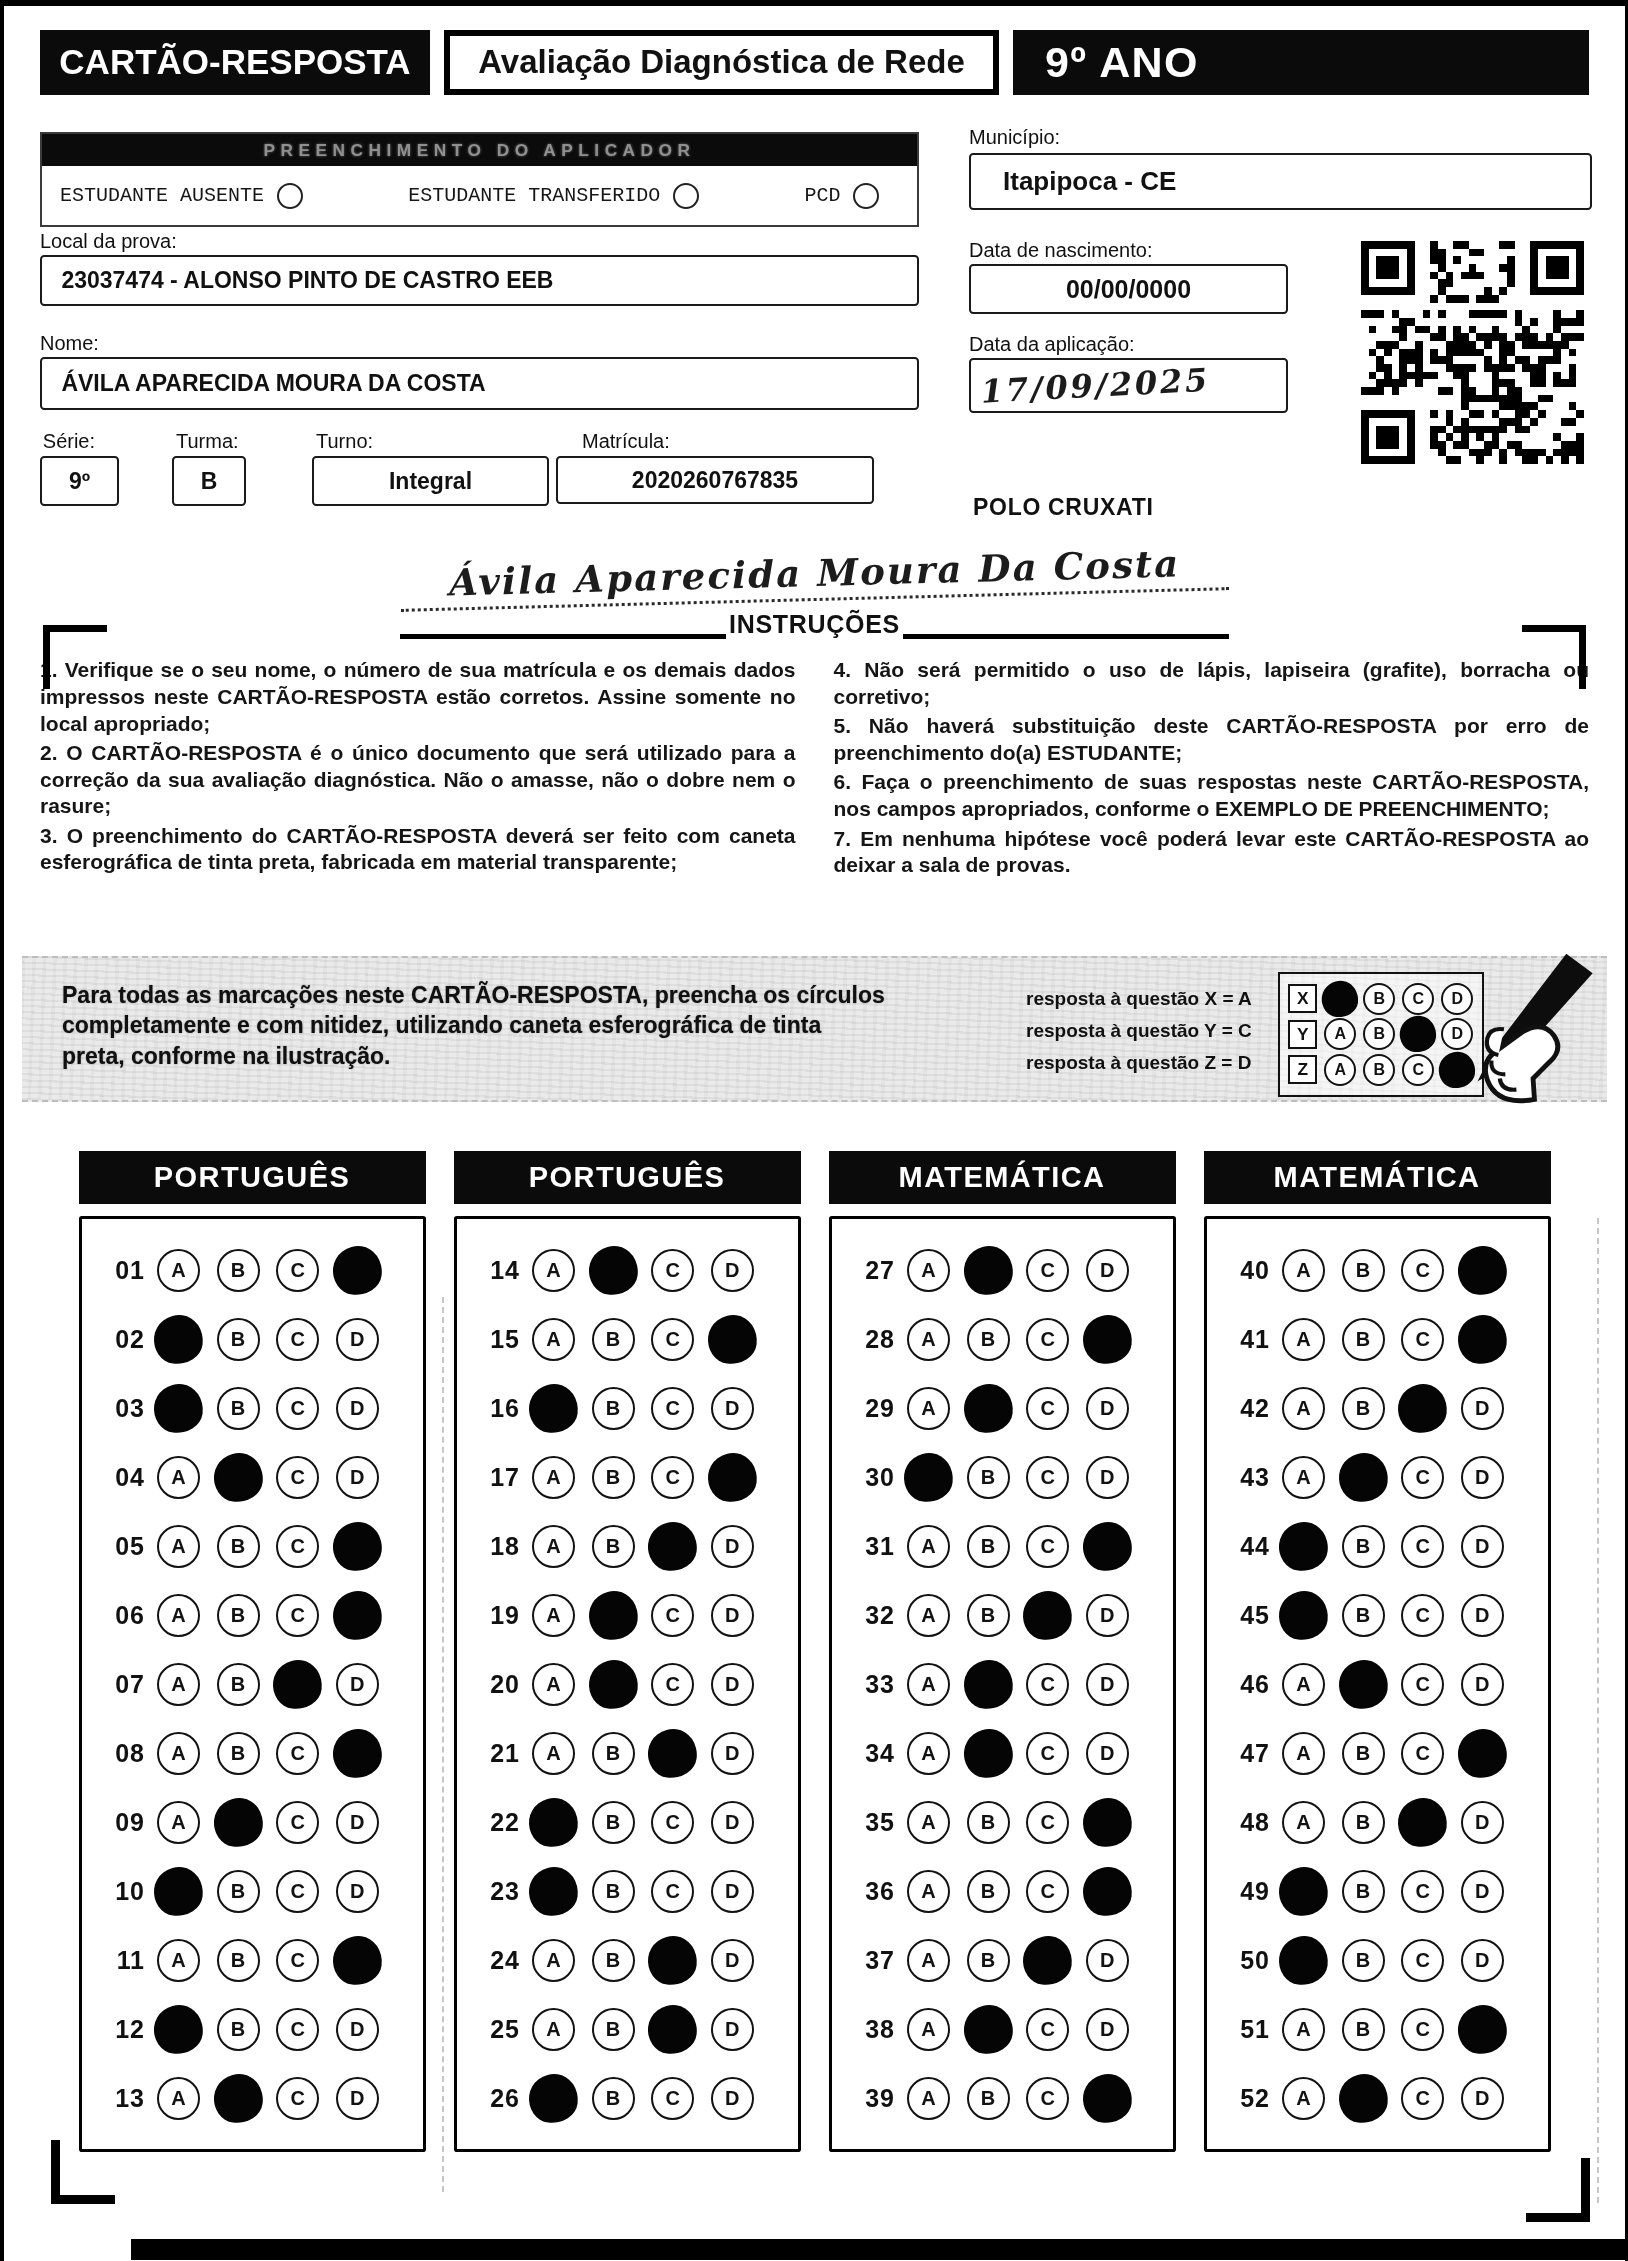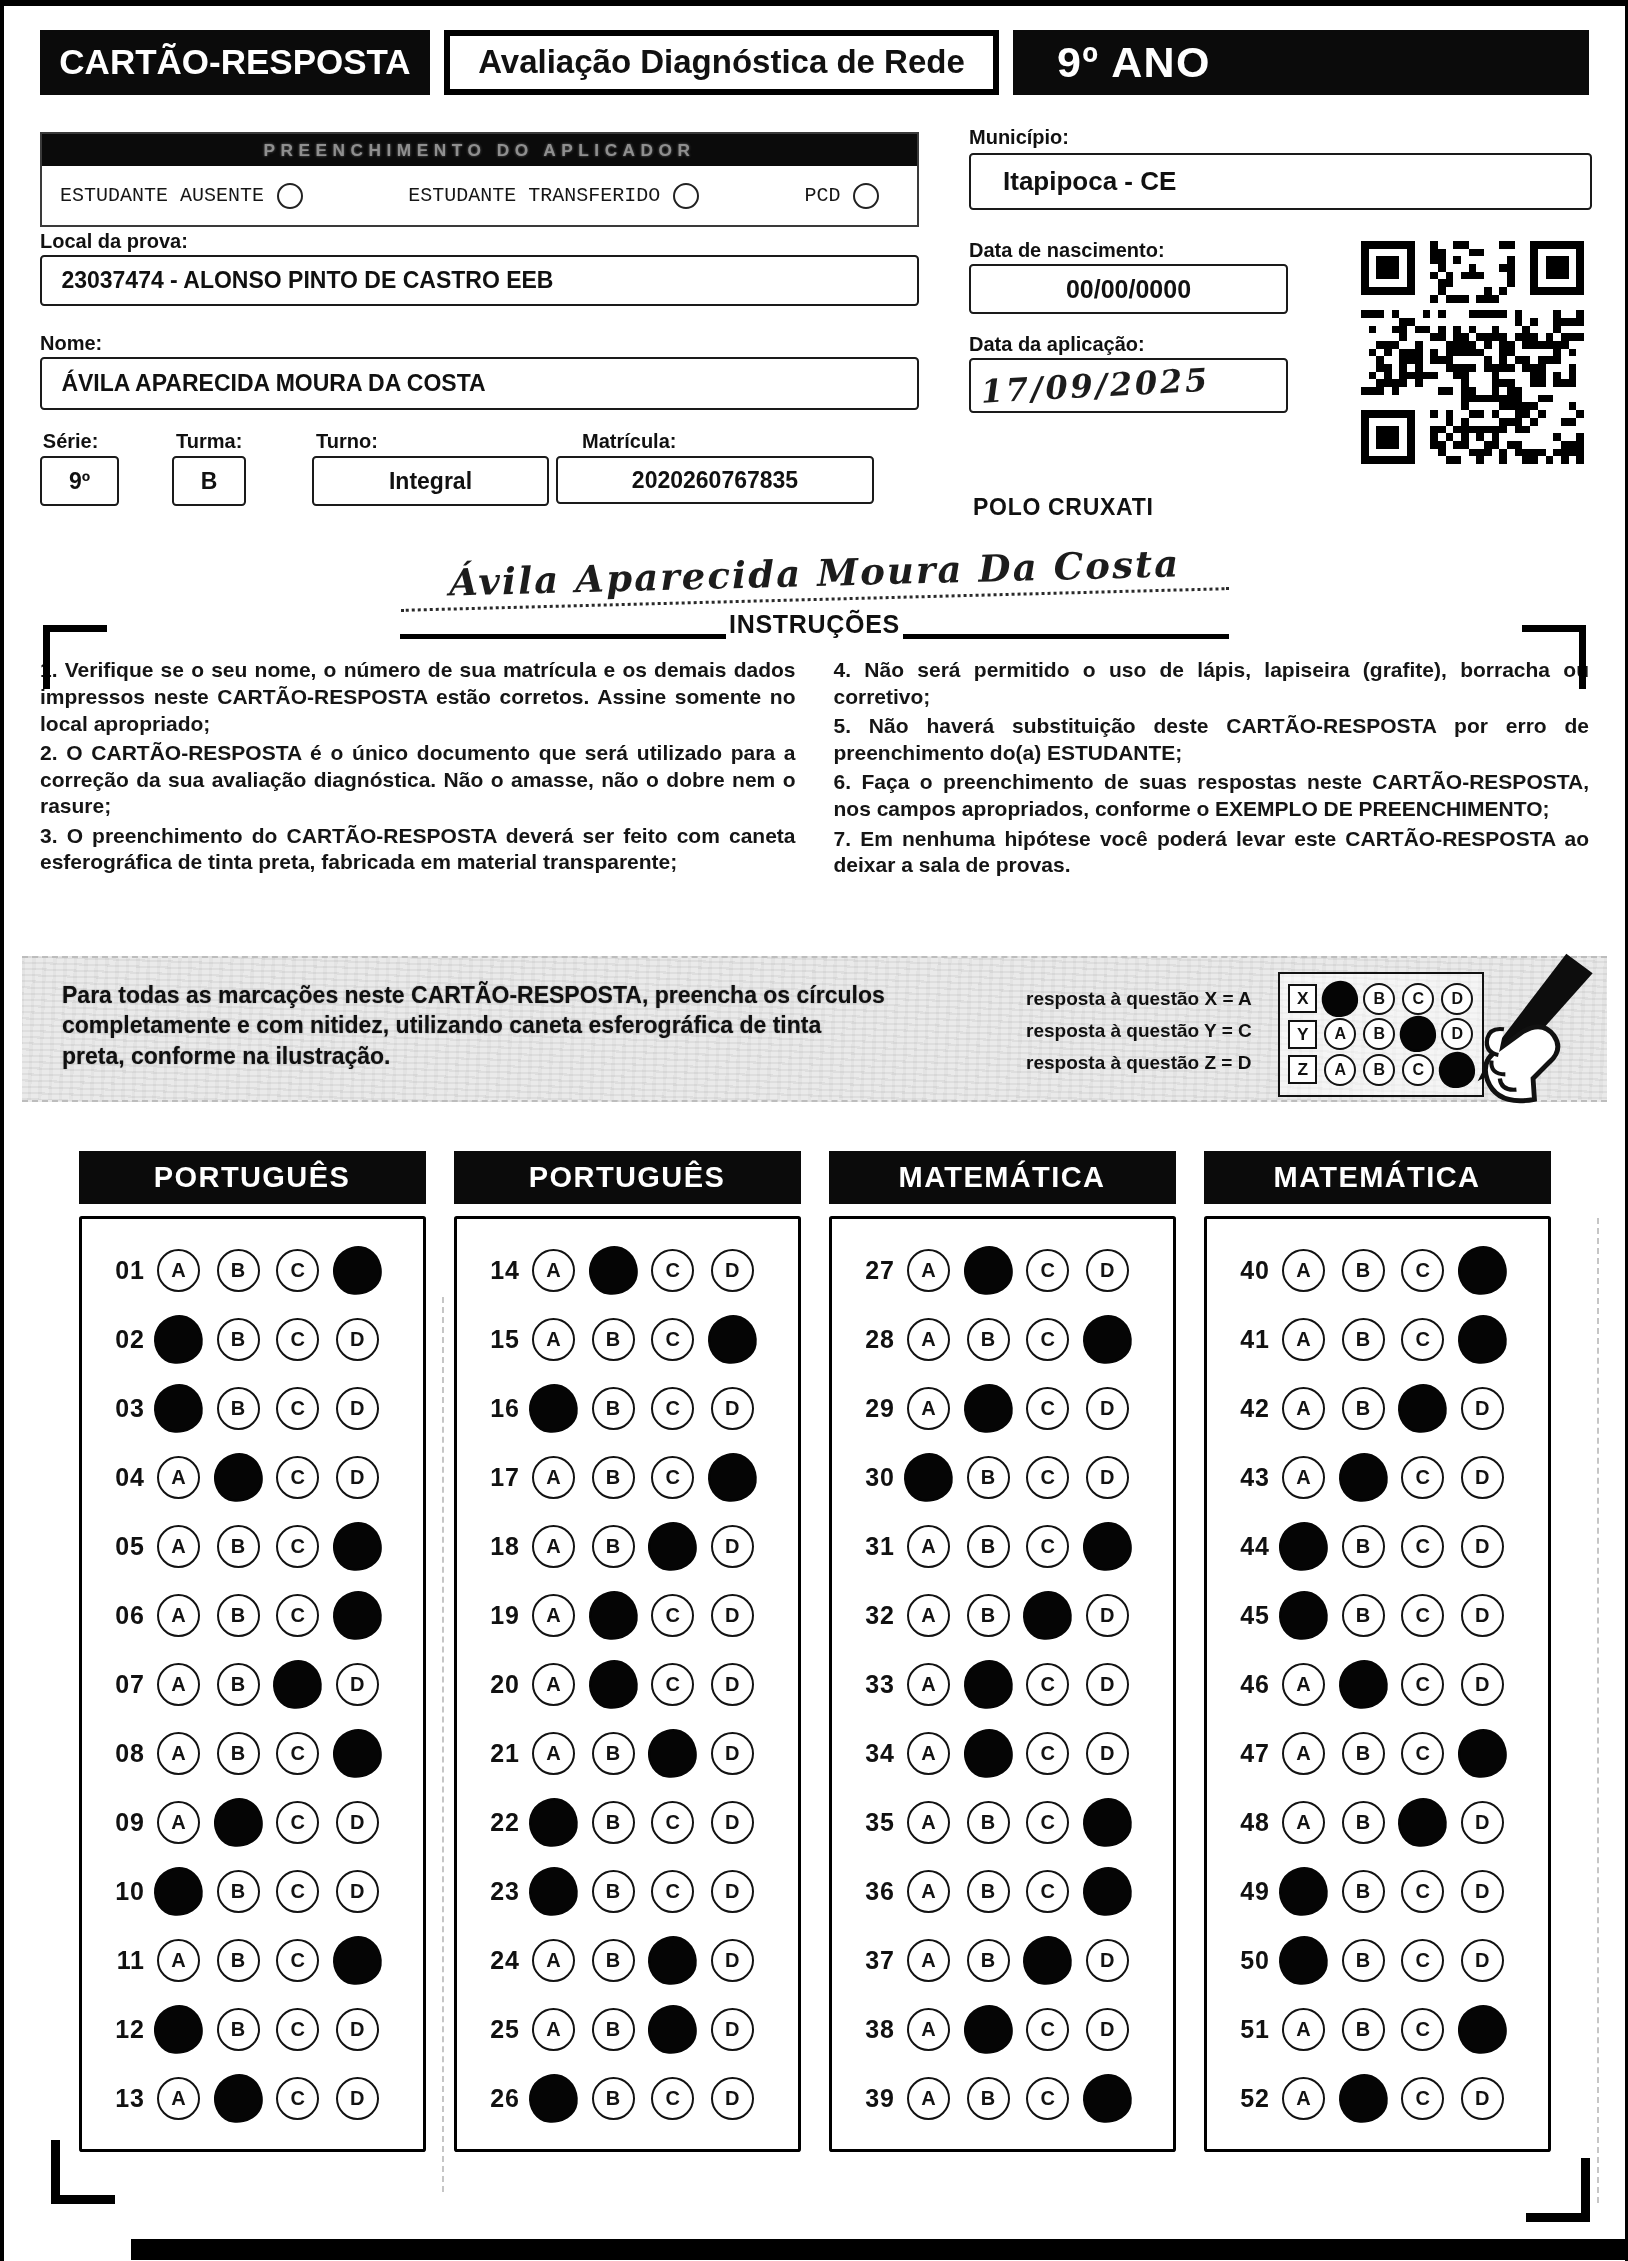--- a/index.html
+++ b/index.html
@@ -7,32 +7,32 @@
   body { width:1629px; font-family:"Liberation Sans", sans-serif; color:#111; }
   .page { position:relative; width:1629px; height:2261px; background:#fff;
           border-top:6.2px solid #000; border-left:4.9px solid #000; border-right:4.9px solid #000; overflow:hidden; }
 
   
   .header { display:flex; gap:14px; margin:23.6px 36px 0; height:65px; }
   .hbox { display:flex; align-items:center; justify-content:center; font-weight:bold; }
   .hbox.black { background:#0b0b0b; color:#fff; }
   .h-left { width:390px; font-size:35px; }
   .h-center { width:555px; border:6.2px solid #000; font-size:33px; }
-  .h-right { flex:1; font-size:43px; justify-content:flex-start; padding-left:44px; letter-spacing:1.4px; }
+  .h-right { flex:1; font-size:43px; justify-content:flex-start; padding-left:32px; letter-spacing:1.4px; }
 
   
   .form-area { position:relative; margin:30.5px 36px 0; height:416px; }
   .applicator { position:absolute; left:0; top:7px; width:879px; border:2.1px solid #3a3a3a; }
   .app-bar { height:32px; background:#0b0b0b; color:#8f8f8f; display:flex; align-items:center; justify-content:center;
              font-weight:bold; font-size:17.3px; letter-spacing:5.5px; text-shadow:0 0 2.8px #6a6a6a; }
   .cb-row { display:flex; justify-content:space-between; padding:16.6px 38px 16.6px 18px; }
   .cb-item { display:flex; align-items:center; gap:12.5px; font-size:20px; color:#161616;font-family:Liberation Mono, monospace; }
   .cb-circle { width:26px; height:26px; border:2.1px solid #222; border-radius:50%; background:#fff; flex:none; }
 
-  .f-label { position:absolute; font-weight:bold; font-size:20px; }
+  .f-label { position:absolute; font-weight:normal; font-size:20px; }
   .f-box { position:absolute; border:2.8px solid #1a1a1a; border-radius:4.2px; background:#fff;
            display:flex; align-items:center; font-weight:bold; font-size:23px; }
   .pad-l { padding-left:19.4px; }
   .center-t { justify-content:center; }
 
   .lbl-local { left:0; top:105px; }
   .box-local { left:0; top:130px; width:879px; height:51px; }
   .lbl-nome  { left:0; top:207px; }
   .box-nome  { left:0; top:232px; width:879px; height:53px; }
 

